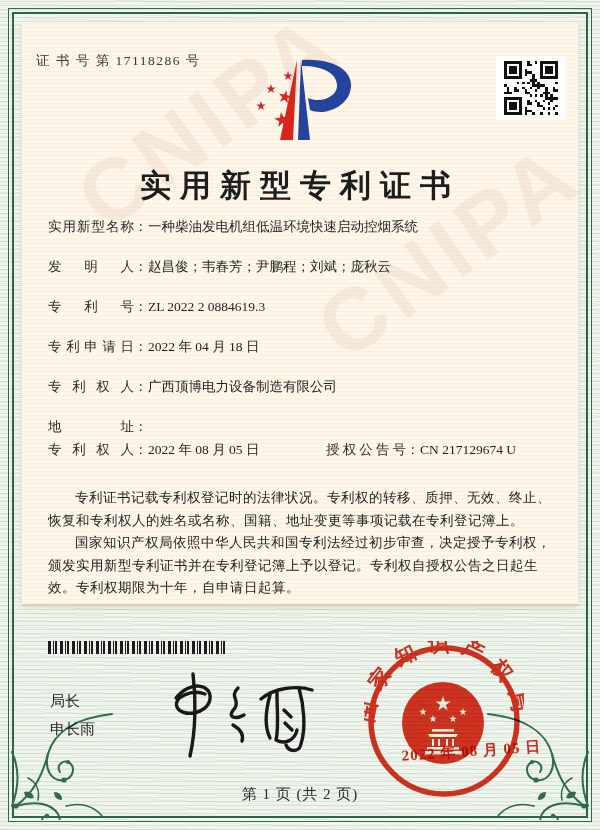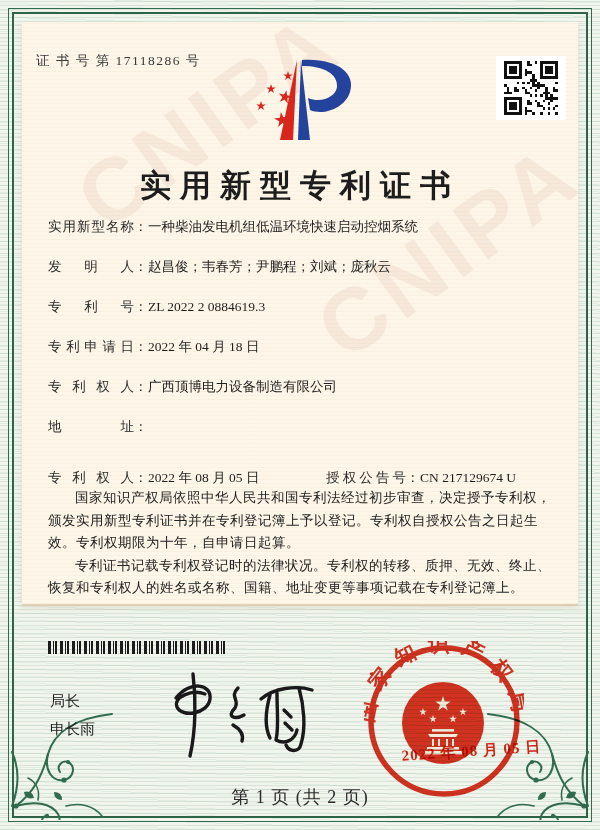--- a/index.html
+++ b/index.html
@@ -29,21 +29,21 @@
   .wm2{font-size:88px;left:300px;top:200px;transform:rotate(-36deg);}
 
   .cert-no{position:absolute;left:36px;top:52px;font-size:13.5px;letter-spacing:1.5px;color:#3a3a3a;}
   .qr-box{position:absolute;left:496px;top:56px;width:70px;height:64px;background:#fff;display:flex;align-items:center;justify-content:center;}
   .logo{position:absolute;left:240px;top:54px;}
   .title{position:absolute;left:0;top:146px;width:600px;text-align:center;
          font-size:31px;font-weight:bold;letter-spacing:9px;color:#1d1d1d;margin-top:19px;}
 
   .fields{position:absolute;left:48px;top:217px;width:508px;font-size:13.5px;line-height:19px;}
   .frow{display:flex;margin-bottom:21px;align-items:flex-end;}
-  .frow.tight{margin-bottom:32px;}
+  .frow.tight{margin-bottom:4px;}
   .flabel{width:86px;text-align:justify;text-align-last:justify;flex:0 0 86px;color:#2e2e2e;}
   .fcolon{flex:0 0 14px;color:#2e2e2e;}
   .fvalue{flex:1;color:#1f1f1f;}
   .fgroup2{display:flex;flex:0 0 auto;margin-left:28px;}
   .fgroup2 .flabel{flex:0 0 80px;width:80px;}
 
   .paras{position:absolute;left:48px;top:487px;width:506px;font-size:13.5px;line-height:22.5px;color:#222;}
   .paras p{margin:0;text-indent:2em;letter-spacing:.5px;}
 
   .barcode{position:absolute;left:48px;top:641px;}
@@ -54,21 +54,21 @@
 
   .seal{position:absolute;left:364px;top:641px;width:160px;height:160px;mix-blend-mode:multiply;opacity:.95;}
   .seal-date{position:absolute;left:364px;top:742px;width:215px;text-align:center;
              color:#dd2a16;font-weight:bold;font-size:15px;letter-spacing:1px;
              transform:rotate(-4deg);mix-blend-mode:multiply;}
 
   .flourish{position:absolute;bottom:10px;width:110px;height:112px;color:#2f6b4c;}
   .flourish.left{left:6px;}
   .flourish.right{right:6px;transform:scaleX(-1);}
 
-  .footer{position:absolute;left:0;top:785px;width:600px;text-align:center;font-size:18px;color:#2c2c2c;letter-spacing:1px;}
+  .footer{position:absolute;left:0;top:785px;width:600px;text-align:center;font-size:15px;color:#2c2c2c;letter-spacing:1px;}
 </style>
 </head>
 <body>
 
 <div id="page">
 
   <div class="panel"></div>
 
   <div class="wm wm1">CNIPA</div>
   <div class="wm wm2">CNIPA</div>
@@ -280,22 +280,22 @@
       <span class="fvalue" style="flex:0 0 150px;">2022 年 08 月 05 日</span>
       <span class="fgroup2">
         <span class="flabel">授权公告号</span>
           <span class="fcolon">：</span>
         <span class="fvalue">CN 217129674 U</span>
       </span>
     </div>
   </div>
 
   <div class="paras">
+    <p>专利证书记载专利权登记时的法律状况。专利权的转移、质押、无效、终止、恢复和专利权人的姓名或名称、国籍、地址变更等事项记载在专利登记簿上。</p>
     <p>国家知识产权局依照中华人民共和国专利法经过初步审查，决定授予专利权，颁发实用新型专利证书并在专利登记簿上予以登记。专利权自授权公告之日起生效。专利权期限为十年，自申请日起算。</p>
-    <p>专利证书记载专利权登记时的法律状况。专利权的转移、质押、无效、终止、恢复和专利权人的姓名或名称、国籍、地址变更等事项记载在专利登记簿上。</p>
   </div>
 
   <svg id="barcode" class="barcode" width="182" height="14">
       <rect x="0" y="0" width="3" height="13" fill="#1c1c1c"></rect>
       <rect x="5" y="0" width="1" height="13" fill="#1c1c1c"></rect>
       <rect x="7" y="0" width="2" height="13" fill="#1c1c1c"></rect>
       <rect x="12" y="0" width="3" height="13" fill="#1c1c1c"></rect>
       <rect x="17" y="0" width="1" height="13" fill="#1c1c1c"></rect>
       <rect x="19" y="0" width="2" height="13" fill="#1c1c1c"></rect>
       <rect x="24" y="0" width="3" height="13" fill="#1c1c1c"></rect>

